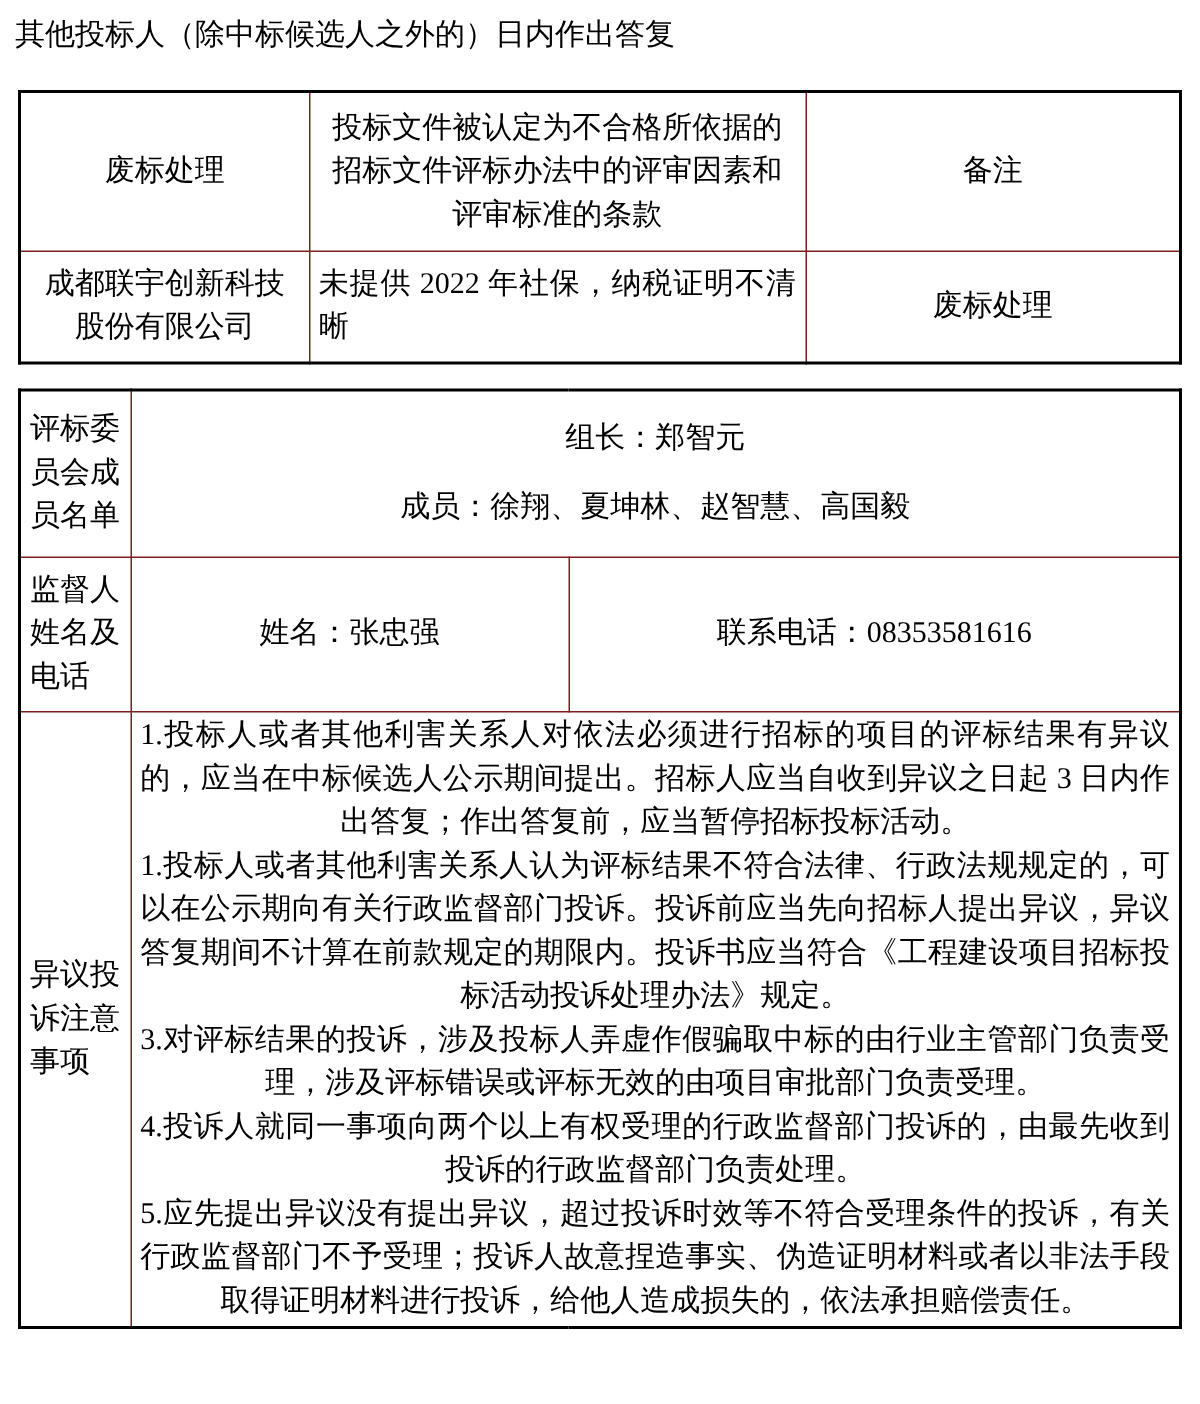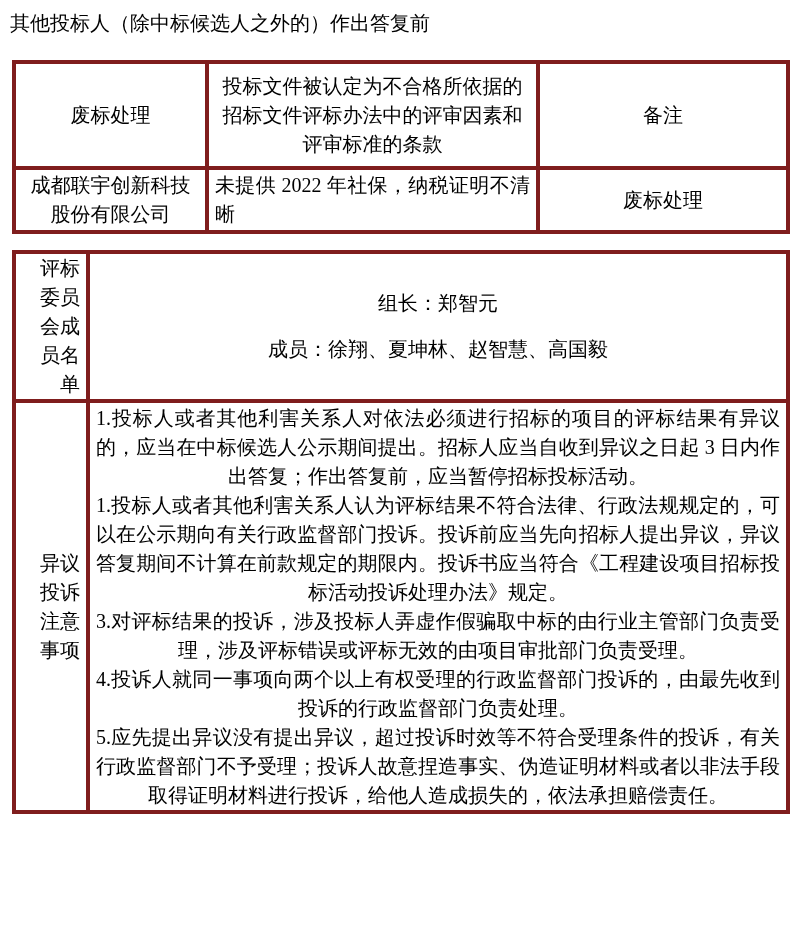--- a/index.html
+++ b/index.html
@@ -14,61 +14,61 @@
     margin-bottom:26px;
   }
   table.tbl{
     border-collapse:collapse;
     table-layout:fixed;
     width:774px;
     margin-left:12px;
     border:2px solid #000000;
   }
   table.tbl td{
-    border:4px solid #7f1d1d;
+    border:1px solid #7f1d1d;
     vertical-align:middle;
     font-size:20px;
     line-height:29px;
     padding:0 6px;
     word-break:break-all;
     overflow:hidden;
   }
   .center{text-align:center;}
   
   .t1 .c1{width:193px}.t1 .c2{width:331px}.t1 .c3{width:250px}
   .t1-head{height:106px}
-  .t1-row{height:64px}
+  .t1-row{height:75px}
   .reason{
     text-align:justify;text-align-last:left;
     padding:0 2px;
   }
   
   .t2{margin-top:16px;}
   .t2 .c1{width:74px}.t2 .c2{width:292px}.t2 .c3{width:408px}
   .r1{height:111px}
   .r2{height:103px}
   .r3{height:411px}
-  .label-cell{padding:0 2px;text-align:right;}
+  .label-cell{padding:0 2px;text-align:left;}
   .members-line{margin-top:17px;}
   .notice{
     padding:3px 13px;
     vertical-align:middle;
   }
   .notice p{
     margin:0;
     text-align:justify;
     text-align-last:center;
   }
 </style>
 </head>
 <body>
 
 <div class="page">
 
-  <div class="doc-title">其他投标人（除中标候选人之外的）作出答复前</div>
+  <div class="doc-title">其他投标人（除中标候选人之外的）日内作出答复</div>
 
   <table class="tbl t1">
     <colgroup>
         <col class="c1">
         <col class="c2">
         <col class="c3">
       </colgroup>
     <tbody>
       <tr class="t1-head">
         <td class="center">废标处理</td>
@@ -90,20 +90,25 @@
         <col class="c3">
       </colgroup>
     <tbody>
       <tr class="r1">
         <td class="label-cell">评标委员会成员名单</td>
         <td colspan="2" class="center">
           <div>组长：郑智元</div>
           <div class="members-line">成员：徐翔、夏坤林、赵智慧、高国毅</div>
         </td>
       </tr>
+      <tr class="r2">
+        <td class="label-cell">监督人姓名及电话</td>
+        <td class="center">姓名：张忠强</td>
+        <td class="center">联系电话：08353581616</td>
+      </tr>
       <tr class="r3">
         <td class="label-cell">异议投诉注意事项</td>
         <td colspan="2" class="notice">
           <p>1.投标人或者其他利害关系人对依法必须进行招标的项目的评标结果有异议的，应当在中标候选人公示期间提出。招标人应当自收到异议之日起 3 日内作出答复；作出答复前，应当暂停招标投标活动。</p>
           <p>1.投标人或者其他利害关系人认为评标结果不符合法律、行政法规规定的，可以在公示期向有关行政监督部门投诉。投诉前应当先向招标人提出异议，异议答复期间不计算在前款规定的期限内。投诉书应当符合《工程建设项目招标投标活动投诉处理办法》规定。</p>
           <p>3.对评标结果的投诉，涉及投标人弄虚作假骗取中标的由行业主管部门负责受理，涉及评标错误或评标无效的由项目审批部门负责受理。</p>
           <p>4.投诉人就同一事项向两个以上有权受理的行政监督部门投诉的，由最先收到投诉的行政监督部门负责处理。</p>
           <p>5.应先提出异议没有提出异议，超过投诉时效等不符合受理条件的投诉，有关行政监督部门不予受理；投诉人故意捏造事实、伪造证明材料或者以非法手段取得证明材料进行投诉，给他人造成损失的，依法承担赔偿责任。</p>
         </td>
       </tr>

